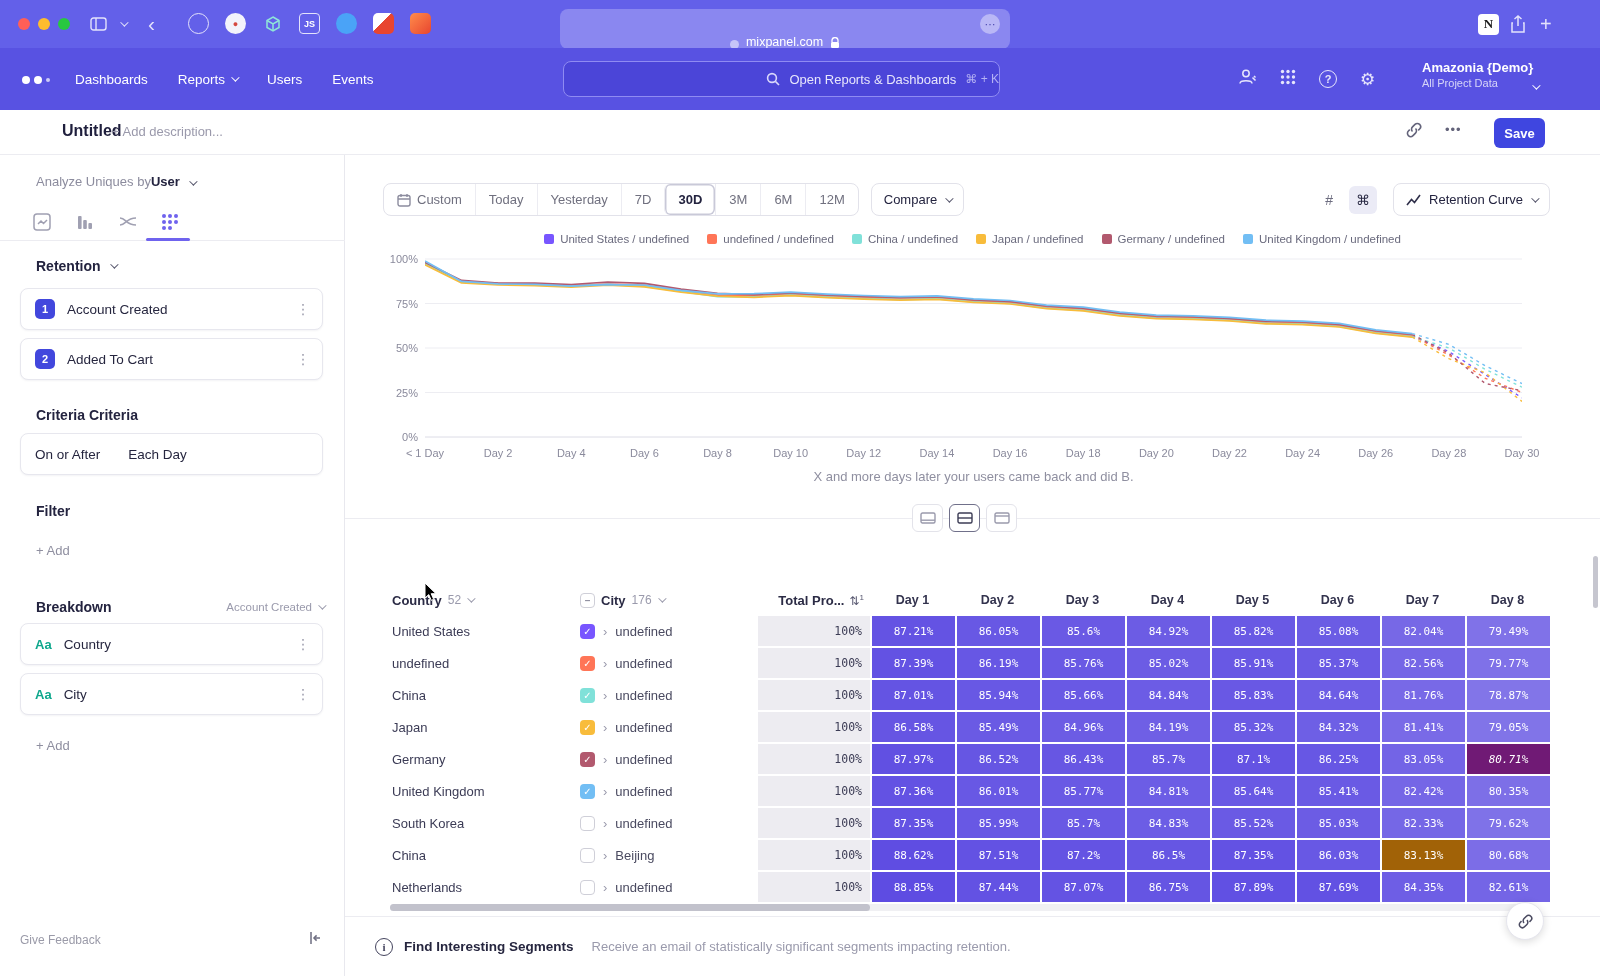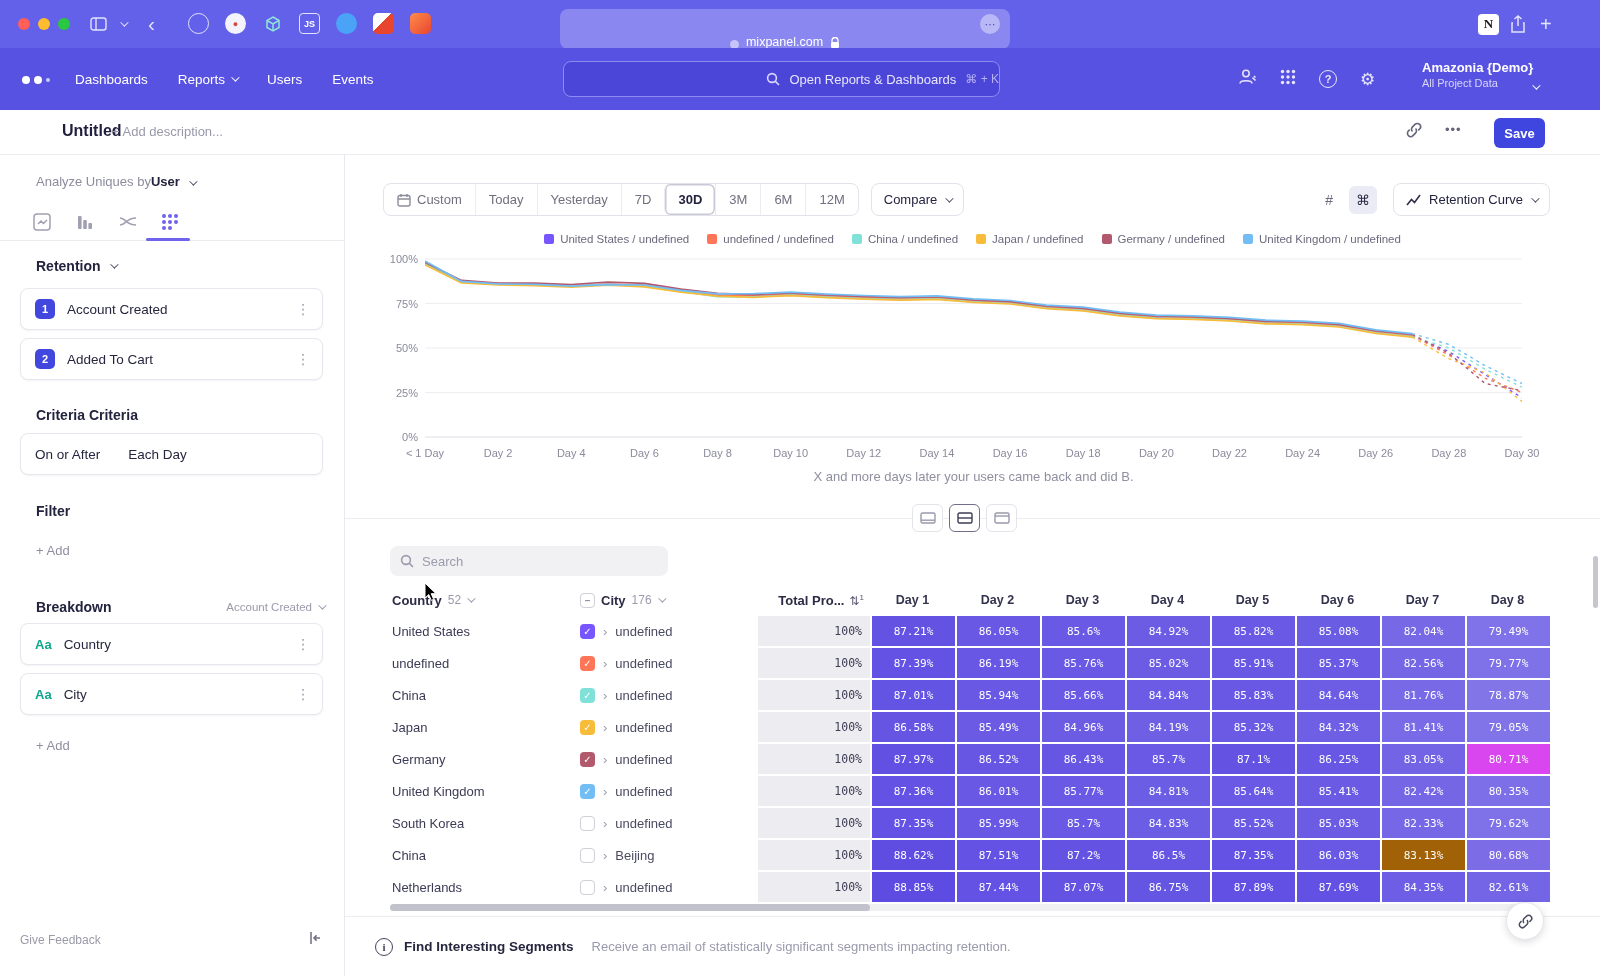--- a/index.html
+++ b/index.html
@@ -480,27 +480,20 @@
         </svg>
     </div>
     <div class="tg">
       <svg width="16" height="12" viewBox="0 0 16 12" fill="none" stroke="currentColor" stroke-width="1.4">
           <rect x="1" y="1" width="14" height="10" rx="1.5"></rect>
           <line x1="1" y1="4" x2="15" y2="4"></line>
         </svg>
     </div>
   </div>
 
-  <div class="search-box">
-    <svg width="14" height="14" viewBox="0 0 14 14" fill="none" stroke="#9b9bab" stroke-width="1.6">
-        <circle cx="6" cy="6" r="4.4"></circle>
-        <line x1="9.4" y1="9.4" x2="13" y2="13"></line>
-      </svg>
-    <input placeholder="Search" style="">
-  </div>
 
   <div class="table">
     <div class="thead">
       <div class="th-country">
         <span class="th-lab">Country</span>
         <span class="th-count">52</span>
         <span class="chev" style="color:#9a9aac"></span>
       </div>
       <div class="th-city">
         <span class="cb indet">–</span>
@@ -600,21 +593,21 @@
             <span>undefined</span>
           </div>
           <div class="td-total">100%</div>
           <div class="td-day" style="background: rgb(97, 80, 226);">87.97%</div>
           <div class="td-day" style="background: rgb(102, 86, 227);">86.52%</div>
           <div class="td-day" style="background: rgb(103, 86, 227);">86.43%</div>
           <div class="td-day" style="background: rgb(105, 89, 228);">85.7%</div>
           <div class="td-day" style="background: rgb(100, 83, 227);">87.1%</div>
           <div class="td-day" style="background: rgb(103, 87, 228);">86.25%</div>
           <div class="td-day" style="background: rgb(115, 100, 230);">83.05%</div>
-          <div class="td-day" style="background: #d946ef;">80.71%</div>
+          <div class="td-day" style="background: #701a75; font-style: italic;">80.71%</div>
         </div>
         <div class="trow">
           <div class="td-country">United Kingdom</div>
           <div class="td-city">
             <span class="cb" style="background: rgb(114, 190, 244);">✓</span>
             <span class="row-chev">›</span>
             <span>undefined</span>
           </div>
           <div class="td-total">100%</div>
           <div class="td-day" style="background: rgb(99, 82, 227);">87.36%</div>

